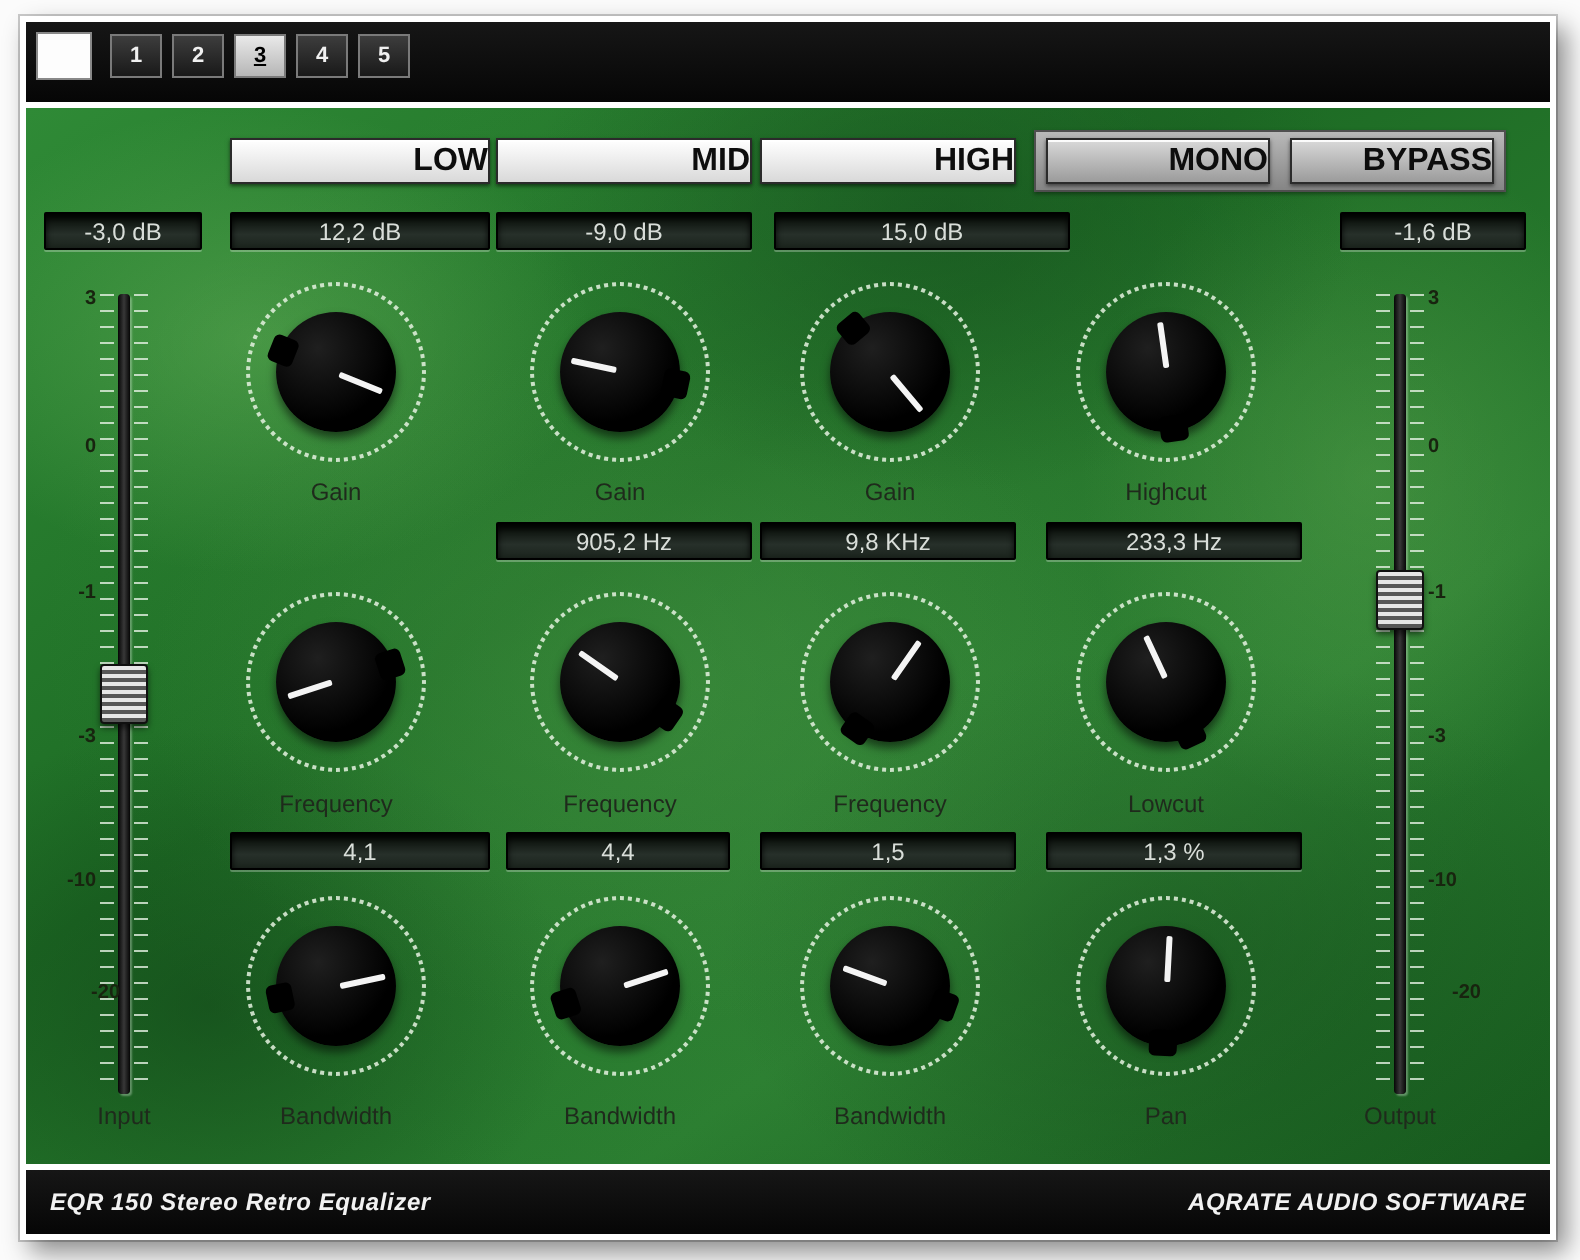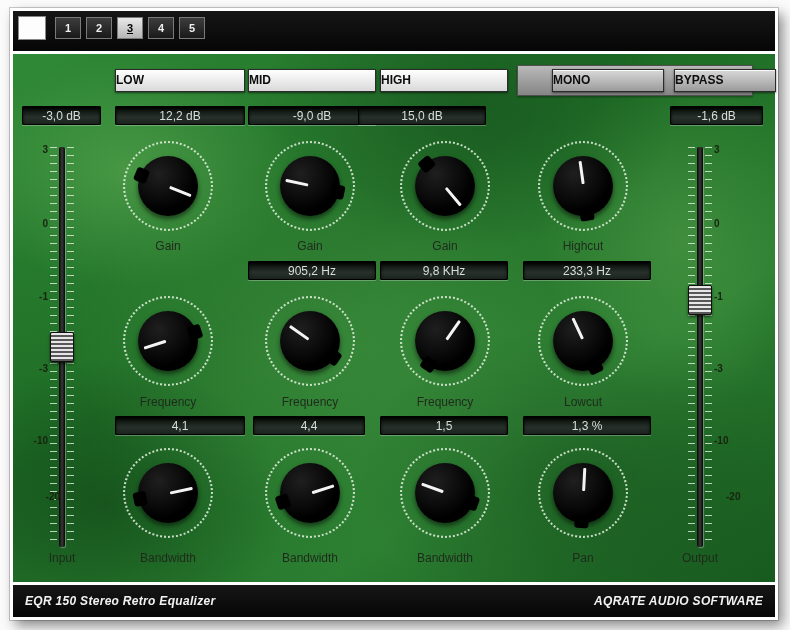--- a/index.html
+++ b/index.html
@@ -28,24 +28,24 @@
   .footer .right { right:12px; }
 
   
   .blank-btn { position:absolute; left:5px; top:5px; width:28px; height:24px; background:#fdfdfd; border:1px solid #888; }
   .preset { position:absolute; top:6px; width:26px; height:22px; text-align:center; line-height:20px;
             background:linear-gradient(#3d3d3d,#191919); border:1px solid #7a7a7a; color:#f0f0f0;
             font-size:11px; font-weight:bold; cursor:default; }
   .preset.active { background:linear-gradient(#e9e9e9,#b6b6b6); color:#000; text-decoration:underline; }
 
   
-  .btn { position:absolute; height:23px; line-height:21px; text-align:left; font-size:12px; font-weight:bold;
+  .btn { position:absolute; height:23px; line-height:21px; text-align:right; font-size:16px; font-weight:bold;
          color:#0d0d0d; border:1px solid #2b2b2b; box-shadow: inset 0 1px 0 rgba(255,255,255,.9), 0 1px 2px rgba(0,0,0,.55); }
   .btn-band { background:linear-gradient(#ffffff,#d9d9d9); }
-  .btn-mode { background:linear-gradient(#d9d9d9,#9b9b9b);margin-left:29px; }
+  .btn-mode { background:linear-gradient(#d9d9d9,#9b9b9b); }
   .mode-panel { position:absolute; left:504px; top:11px; width:236px; height:31px;
                 background:linear-gradient(#b9b9b9,#858585); border:1px solid #4f4f4f; box-shadow:0 1px 2px rgba(0,0,0,.4); }
 
   
   .display { position:absolute; height:19px; text-align:center;
              background:linear-gradient(to bottom,#050a05,#27302a 60%,#1b241d);
              border:1px solid #000; border-radius:1px;
              box-shadow: 0 1px 0 rgba(255,255,255,.28), inset 0 2px 3px rgba(0,0,0,.85);
              color:#d9ded9; font-size:12px; line-height:18px; }
 
@@ -100,21 +100,21 @@
     <div class="mode-panel"></div>
     <div class="btn btn-band" style="left:102px;top:15px;width:130px">LOW</div>
     <div class="btn btn-band" style="left:235px;top:15px;width:128px">MID</div>
     <div class="btn btn-band" style="left:367px;top:15px;width:128px">HIGH</div>
     <div class="btn btn-mode" style="left:510px;top:15px;width:112px">MONO</div>
     <div class="btn btn-mode" style="left:632px;top:15px;width:102px">BYPASS</div>
 
     <div class="display" style="left:9px;top:52px;width:79px">-3,0 dB</div>
     <div class="display" style="left:102px;top:52px;width:130px">12,2 dB</div>
     <div class="display" style="left:235px;top:52px;width:128px">-9,0 dB</div>
-    <div class="display" style="left:345px;top:52px;width:128px">15,0 dB</div>
+    <div class="display" style="left:374px;top:52px;width:148px">15,0 dB</div>
     <div class="display" style="left:657px;top:52px;width:93px">-1,6 dB</div>
 
     <div class="knob-wrap" style="left:107px;top:84px">
       <div class="dots"></div>
       <div class="knob">
           <div class="rot" style="transform: rotate(112deg);">
             <div class="pointer"></div>
             <div class="tab"></div>
           </div>
         </div>

